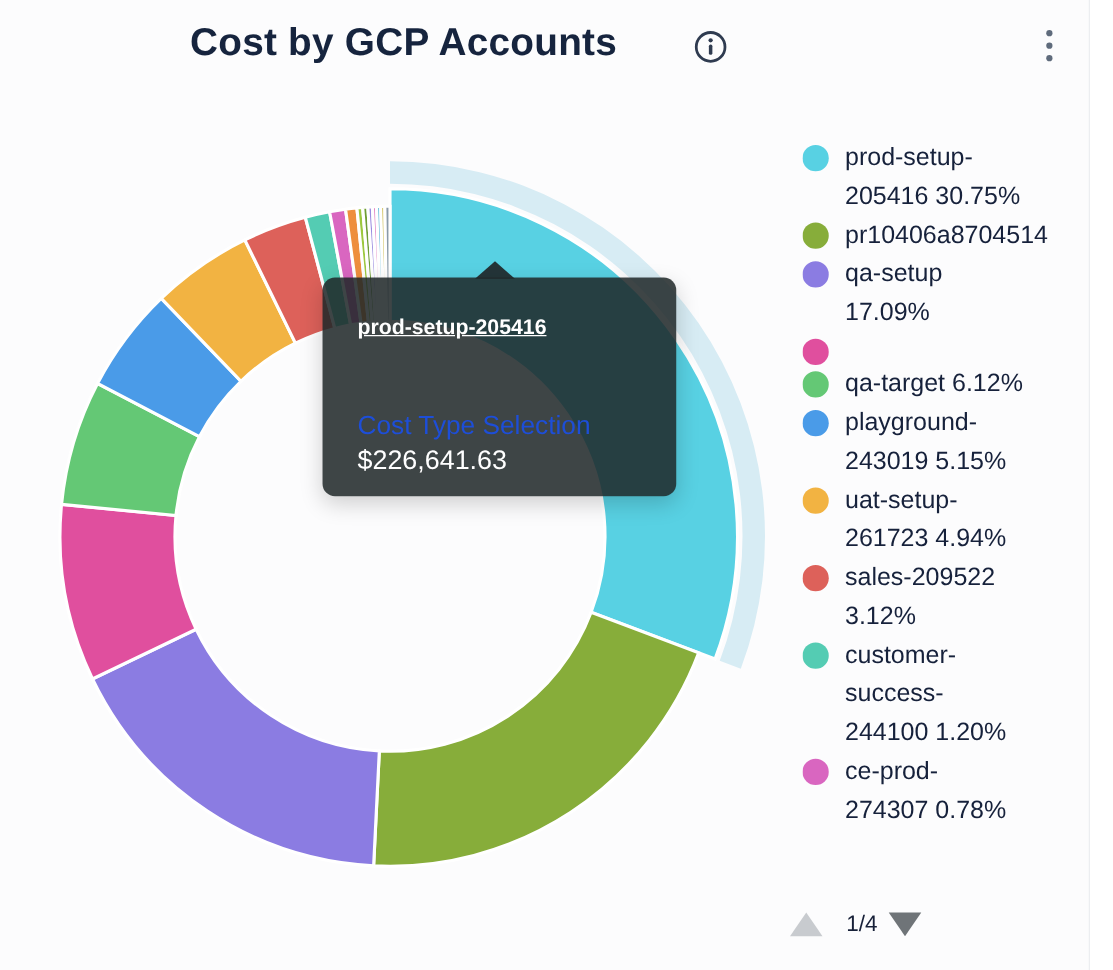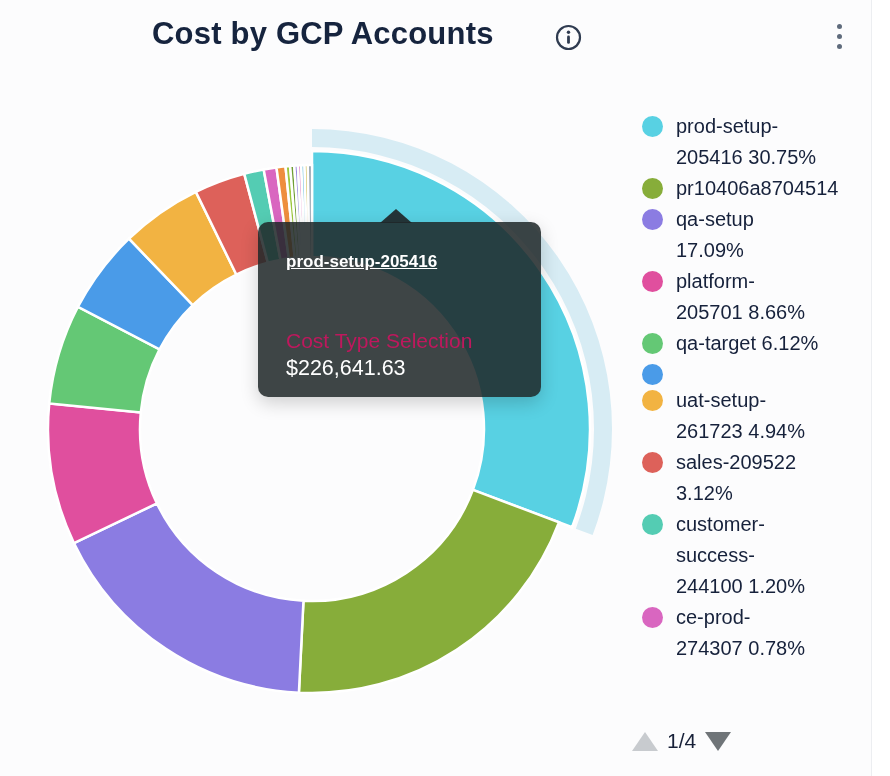--- a/index.html
+++ b/index.html
@@ -33,39 +33,39 @@
     background:rgba(30,38,40,0.86);border-radius:10px;
     box-shadow:0 6px 18px rgba(0,0,0,0.18);
     padding:27px 28px;color:#ffffff;
   }
   .tooltip-arrow{
     position:absolute;left:122px;top:-13px;width:0;height:0;
     border-left:16px solid transparent;border-right:16px solid transparent;
     border-bottom:14px solid rgba(30,38,40,0.92);
   }
   .tooltip-title{font-size:17px;font-weight:700;line-height:26px;margin-bottom:52px;text-decoration:underline;}
-  .tooltip-label{font-size:21px;font-weight:400;line-height:27px;color:#be185d;}
+  .tooltip-label{font-size:21px;font-weight:400;line-height:27px;color:#1d4ed8;}
   .tooltip-value{font-size:21.5px;font-weight:400;line-height:28px;}
 
   
   .legend{
     position:absolute;left:642px;top:111px;width:226px;height:612px;overflow:hidden;
   }
   .legend-item{display:flex;align-items:flex-start;cursor:pointer;}
   .legend-dot{flex:0 0 21px;width:21px;height:21px;border-radius:50%;margin-top:5px;margin-right:13px;}
   .legend-label{font-size:20px;line-height:31px;color:#16213b;}
   .legend-label span{display:block;white-space:nowrap;}
 
   
   .pager{position:absolute;left:632px;top:729px;display:flex;align-items:center;gap:9px;}
   .tri-up{width:0;height:0;border-left:13px solid transparent;border-right:13px solid transparent;
           border-bottom:19px solid #c8cbcf;cursor:pointer;}
   .tri-down{width:0;height:0;border-left:13px solid transparent;border-right:13px solid transparent;
           border-top:19px solid #6f7478;cursor:pointer;}
-  .pager-label{font-size:21px;color:#172038;}
+  .pager-label{font-size:18px;color:#172038;margin-left:10px;}
 </style>
 </head>
 <body>
 
 <div class="card">
 
   <div class="title">Cost by GCP Accounts</div>
 
   <svg class="info-icon" viewBox="0 0 27 27">
     <circle cx="13.5" cy="13.5" r="11.5" fill="none" stroke="#2f3b50" stroke-width="2.2"></circle>
@@ -124,33 +124,33 @@
       </div>
       <div class="legend-item">
         <span class="legend-dot" style="background: rgb(139, 124, 226);"></span>
         <div class="legend-label">
           <span>qa-setup</span>
           <span>17.09%</span>
         </div>
       </div>
       <div class="legend-item">
         <span class="legend-dot" style="background: rgb(224, 79, 158);"></span>
-        <div class="legend-label">
-          <span>platform-</span>
-          <span>205701 8.66%</span>
-        </div>
       </div>
       <div class="legend-item">
         <span class="legend-dot" style="background: rgb(100, 200, 117);"></span>
         <div class="legend-label">
           <span>qa-target 6.12%</span>
         </div>
       </div>
       <div class="legend-item">
         <span class="legend-dot" style="background: rgb(74, 155, 232);"></span>
+        <div class="legend-label">
+          <span>playground-</span>
+          <span>243019 5.15%</span>
+        </div>
       </div>
       <div class="legend-item">
         <span class="legend-dot" style="background: rgb(242, 179, 66);"></span>
         <div class="legend-label">
           <span>uat-setup-</span>
           <span>261723 4.94%</span>
         </div>
       </div>
       <div class="legend-item">
         <span class="legend-dot" style="background: rgb(221, 97, 90);"></span>

